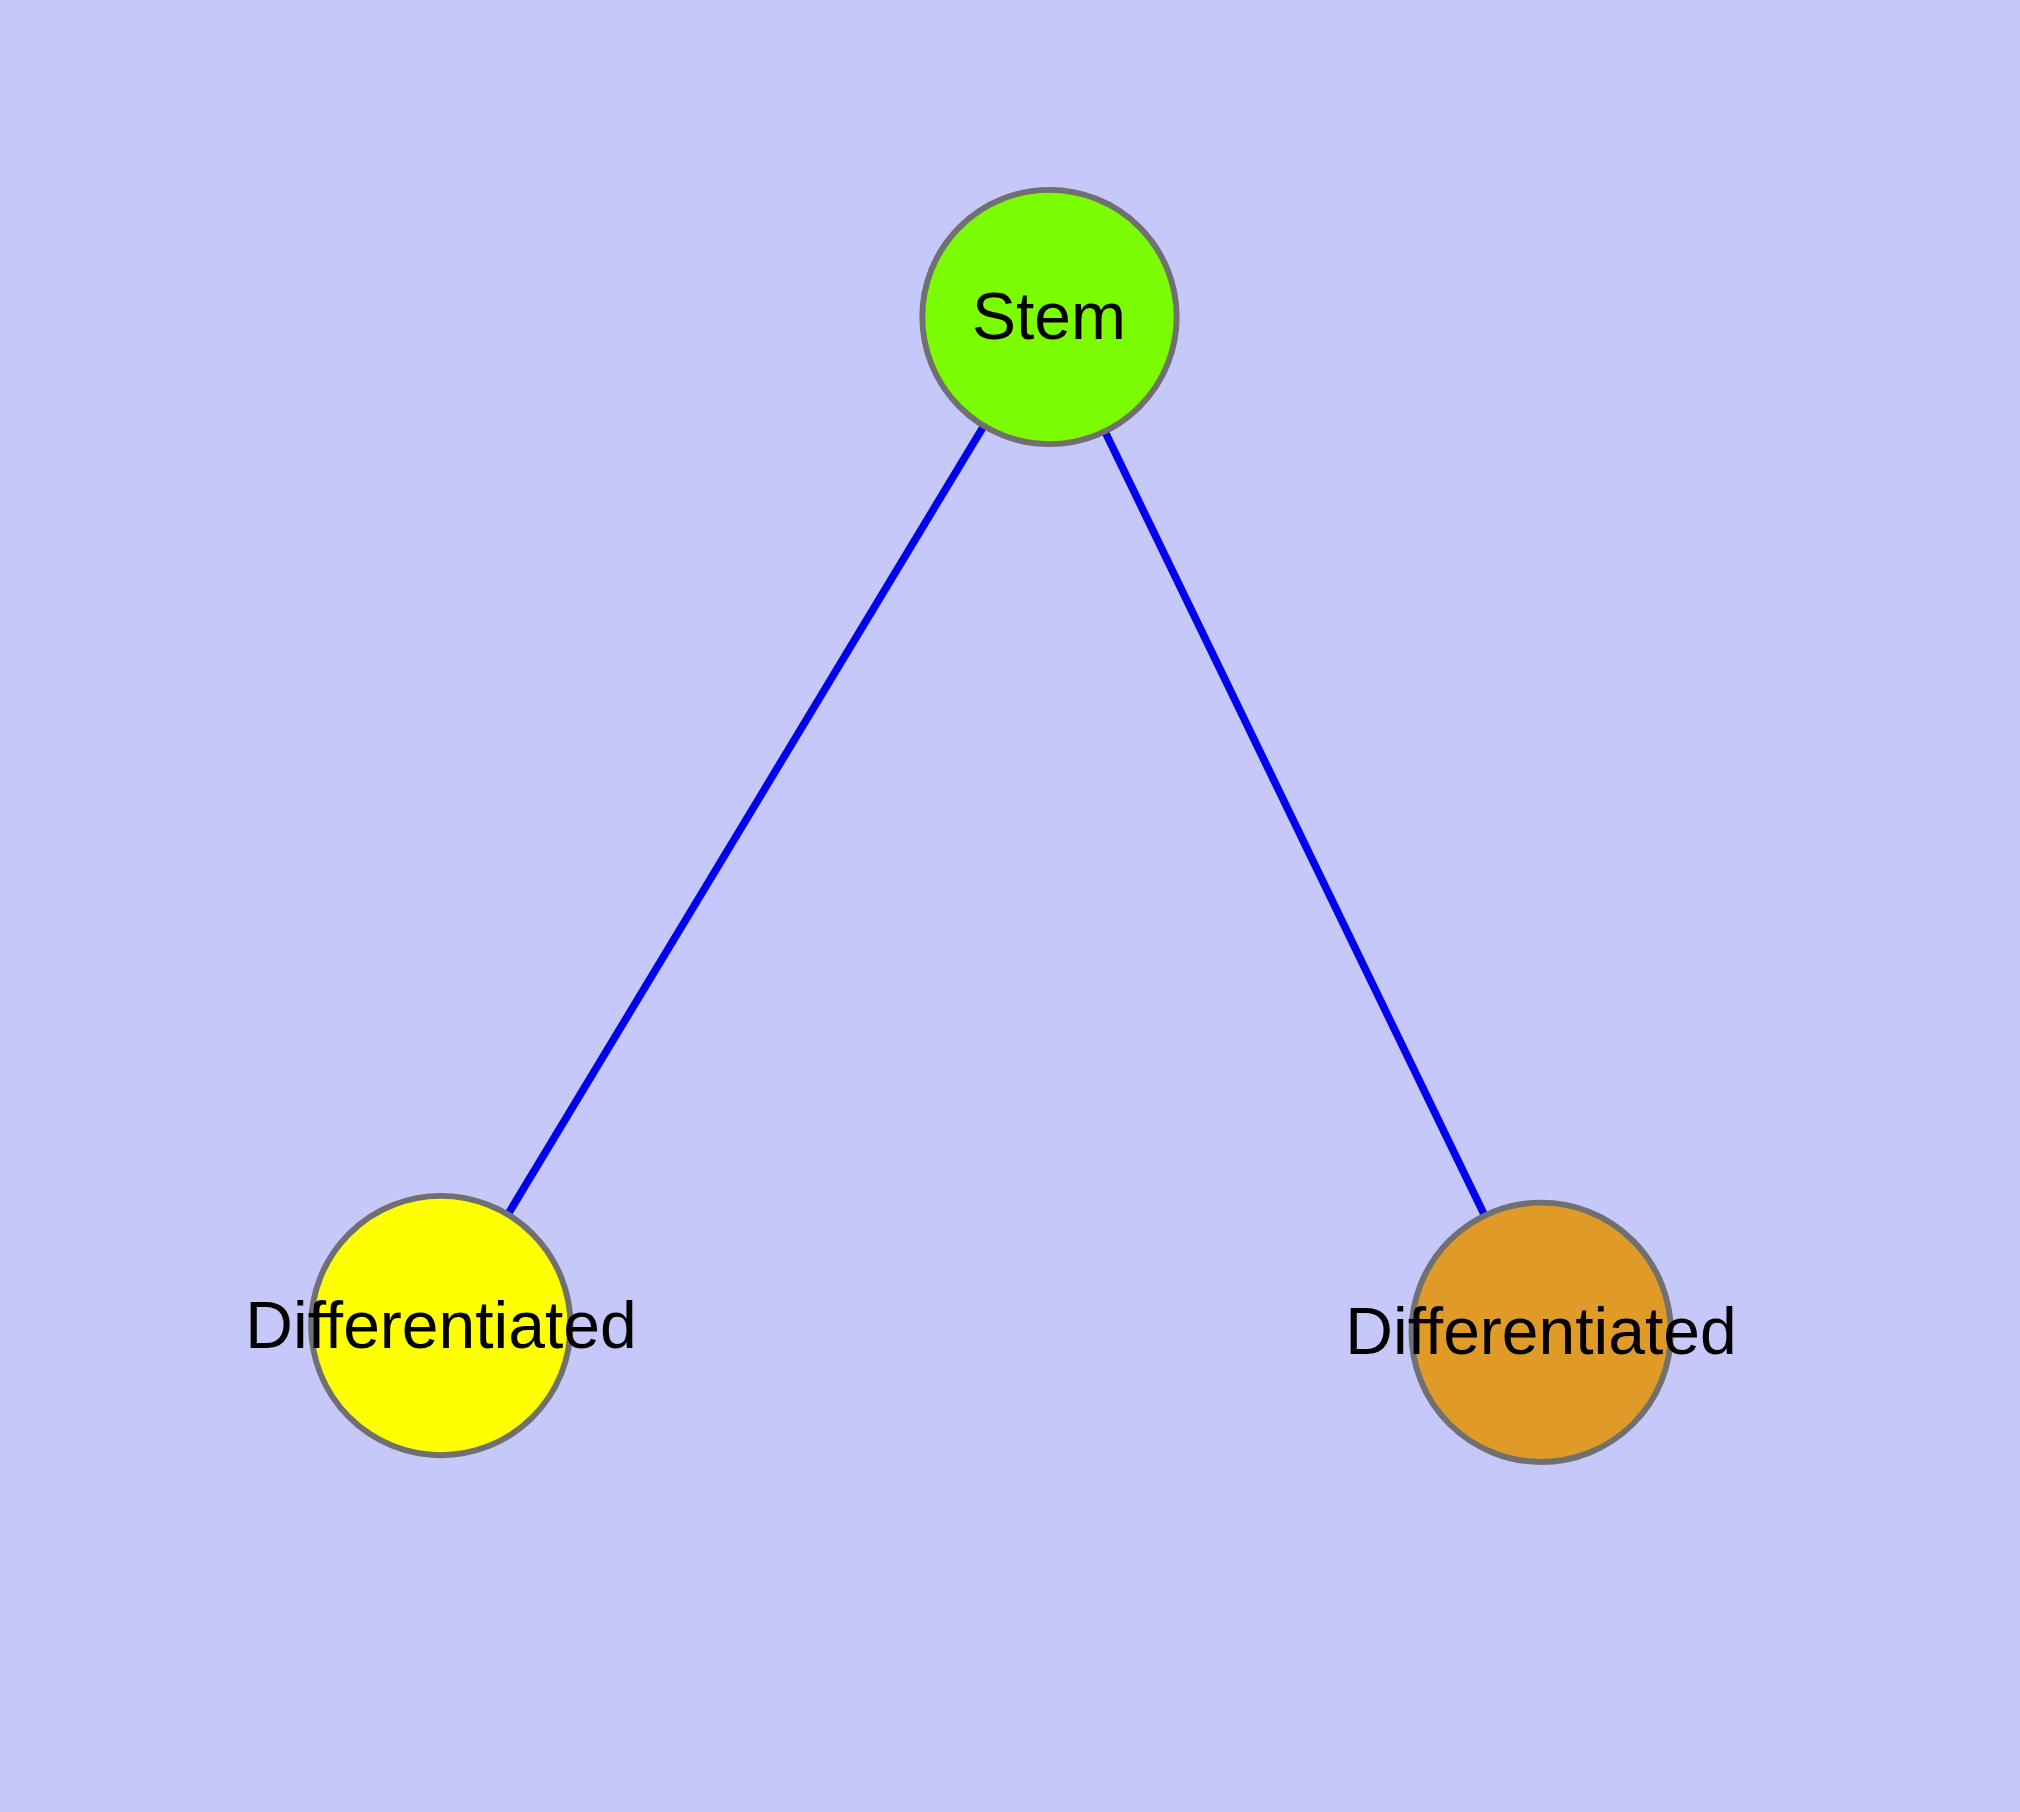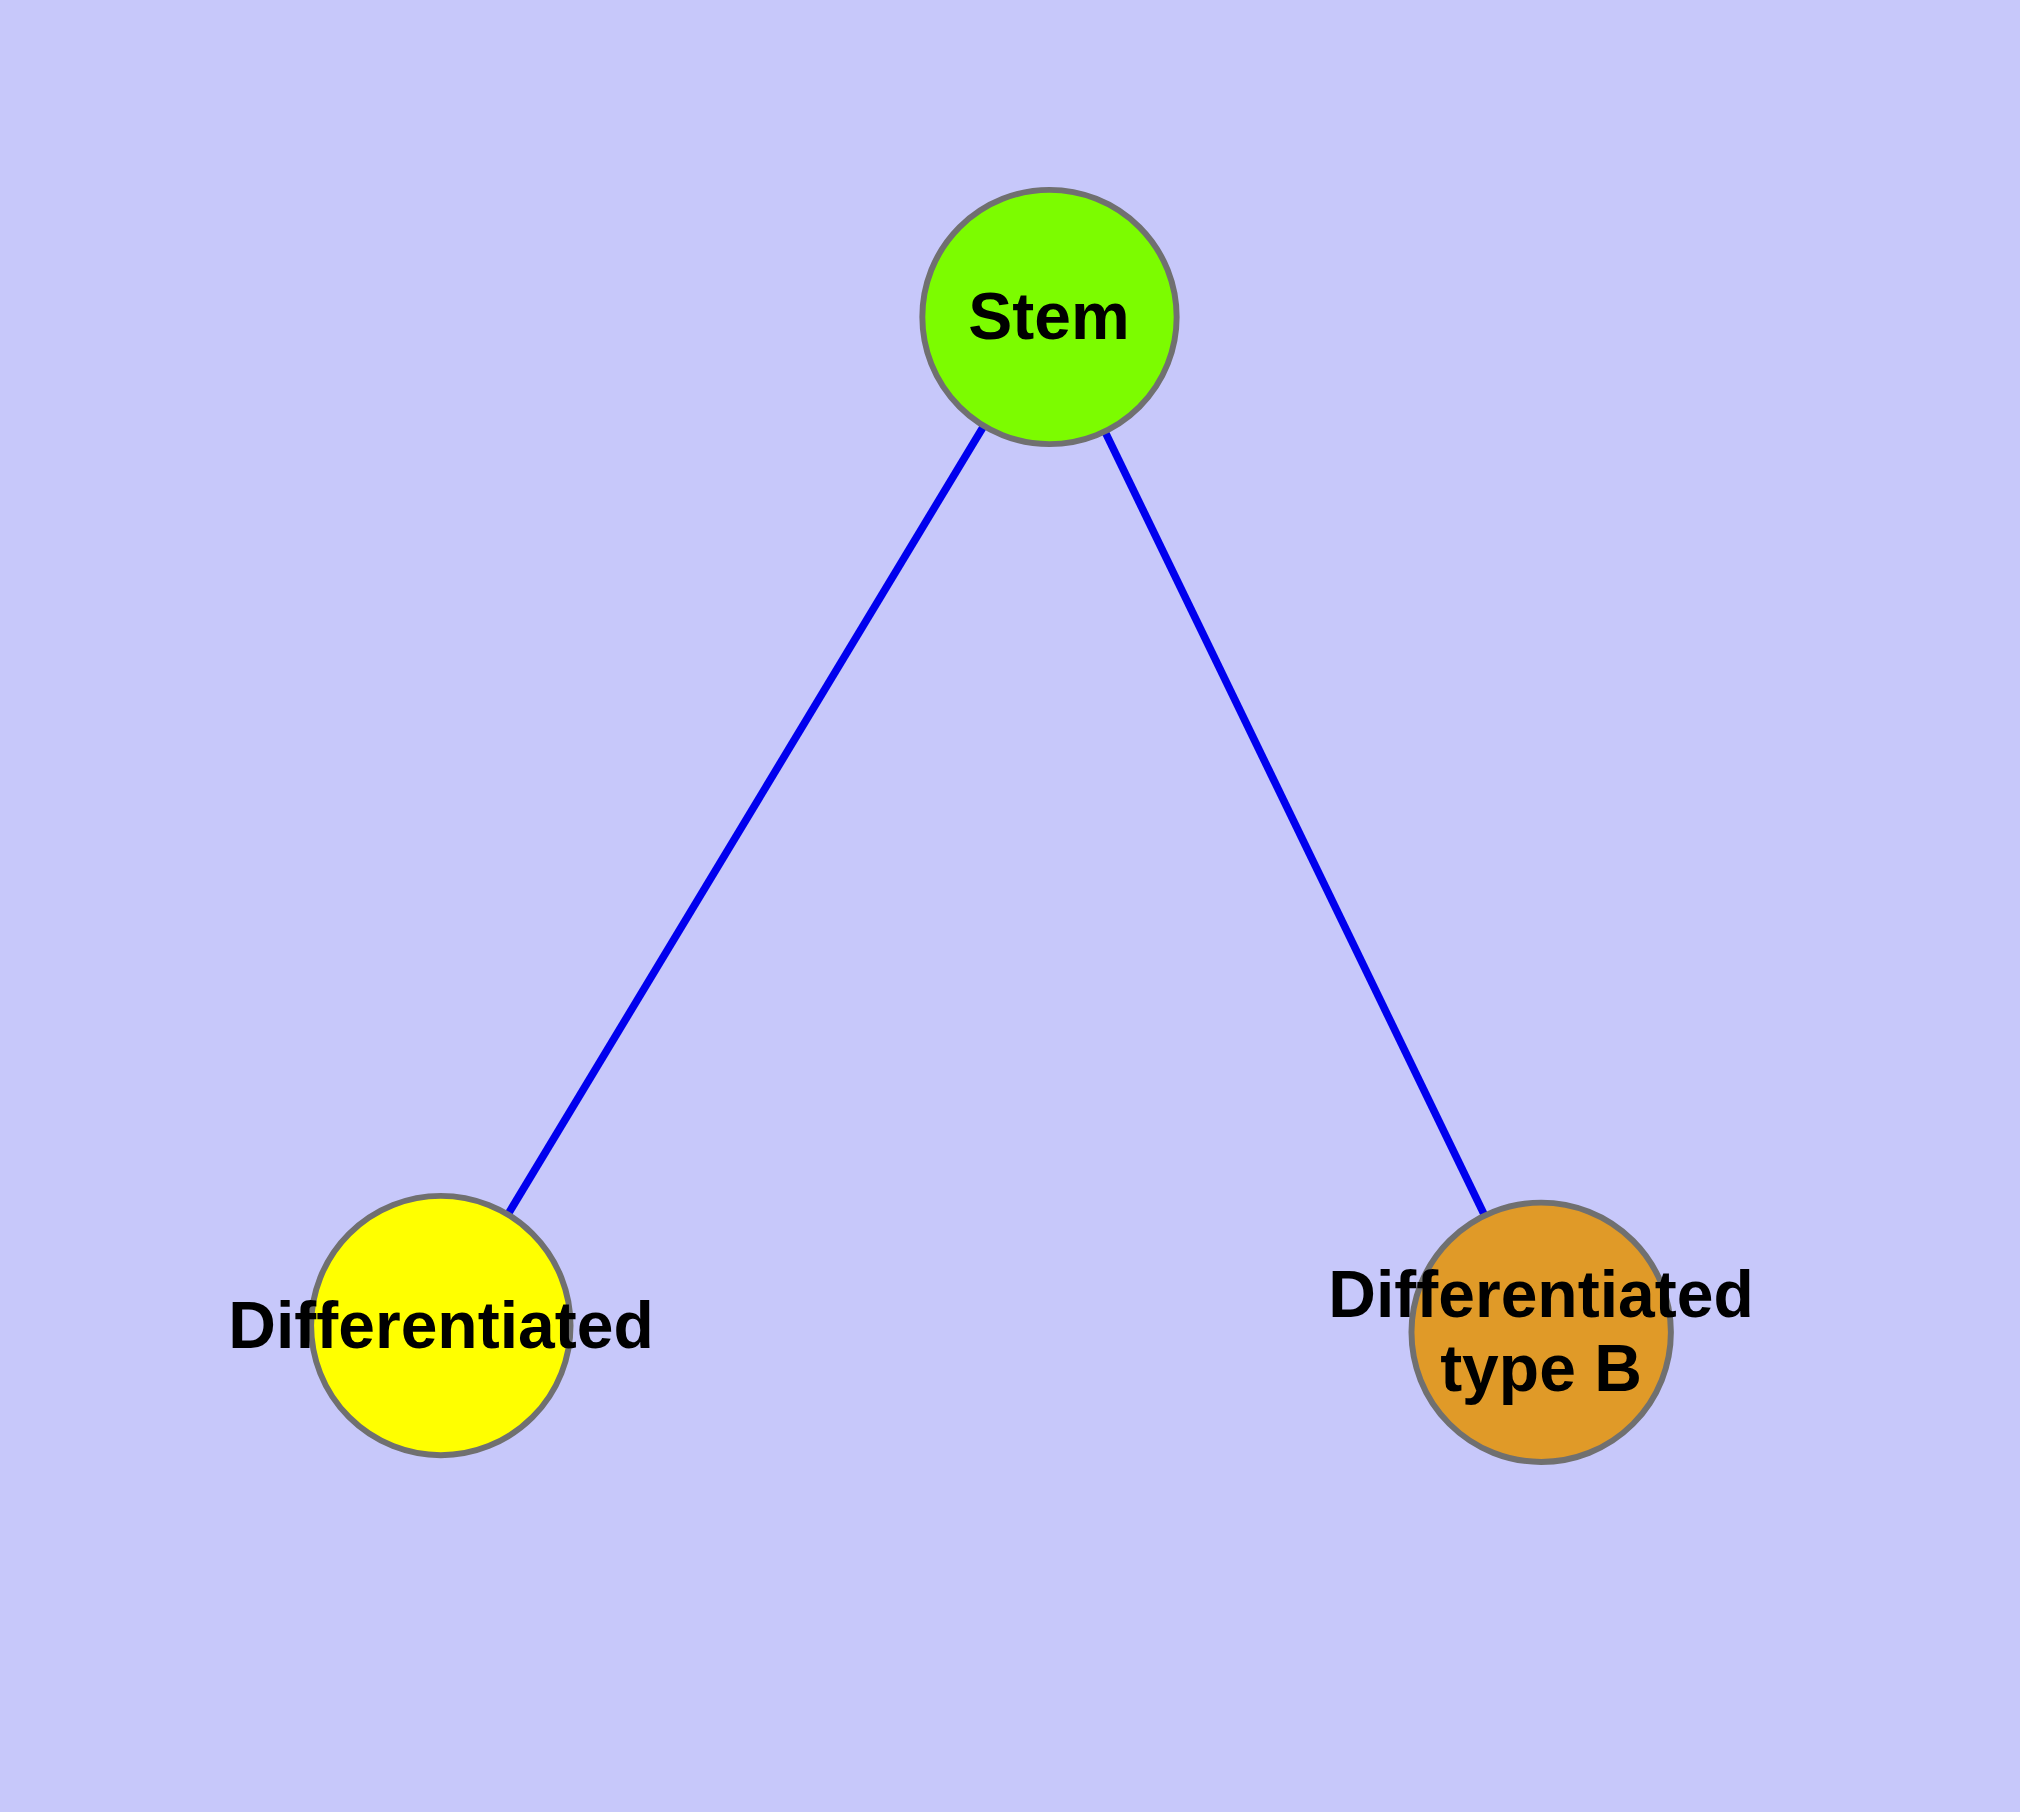--- a/index.html
+++ b/index.html
@@ -18,23 +18,23 @@
   #graph-svg {
     position: absolute;
     top: 0;
     left: 0;
     width: 2021px;
     height: 1812px;
     display: block;
   }
   .node-label {
     position: absolute;
-    text-align: center;
+    text-align: right;
     font-family: "Liberation Sans", "DejaVu Sans", sans-serif;
-    font-weight: bold;
+    font-weight: normal;
     color: #000000;
     white-space: pre;
     line-height: 1.12;
     pointer-events: none;
     transform: translate(-50%, -50%);
   }
 </style>
 </head>
 <body>
 
@@ -47,16 +47,16 @@
       </g>
     <g id="nodes-layer">
         <circle cx="1238" cy="374" r="150" fill="#7CFC00" stroke="#707070" stroke-width="7"></circle>
         <circle cx="520" cy="1564" r="153" fill="#FFFF00" stroke="#707070" stroke-width="7"></circle>
         <circle cx="1818" cy="1572" r="153" fill="#E09A28" stroke="#707070" stroke-width="7"></circle>
       </g>
   </svg>
   <div id="labels-layer">
       <div class="node-label" style="left: 1049px; top: 317px; font-size: 66px; color: rgb(0, 0, 0);"><div>Stem</div></div>
       <div class="node-label" style="left: 441px; top: 1326px; font-size: 66px; color: rgb(0, 0, 0);"><div>Differentiated</div></div>
-      <div class="node-label" style="left: 1541px; top: 1332px; font-size: 66px; color: rgb(0, 0, 0);"><div>Differentiated</div><div>type B</div></div>
+      <div class="node-label" style="left: 1541px; top: 1332px; font-size: 66px; color: rgb(0, 0, 0);"><div>Differentiated</div></div>
     </div>
 </div>
 
 
 </body></html>

